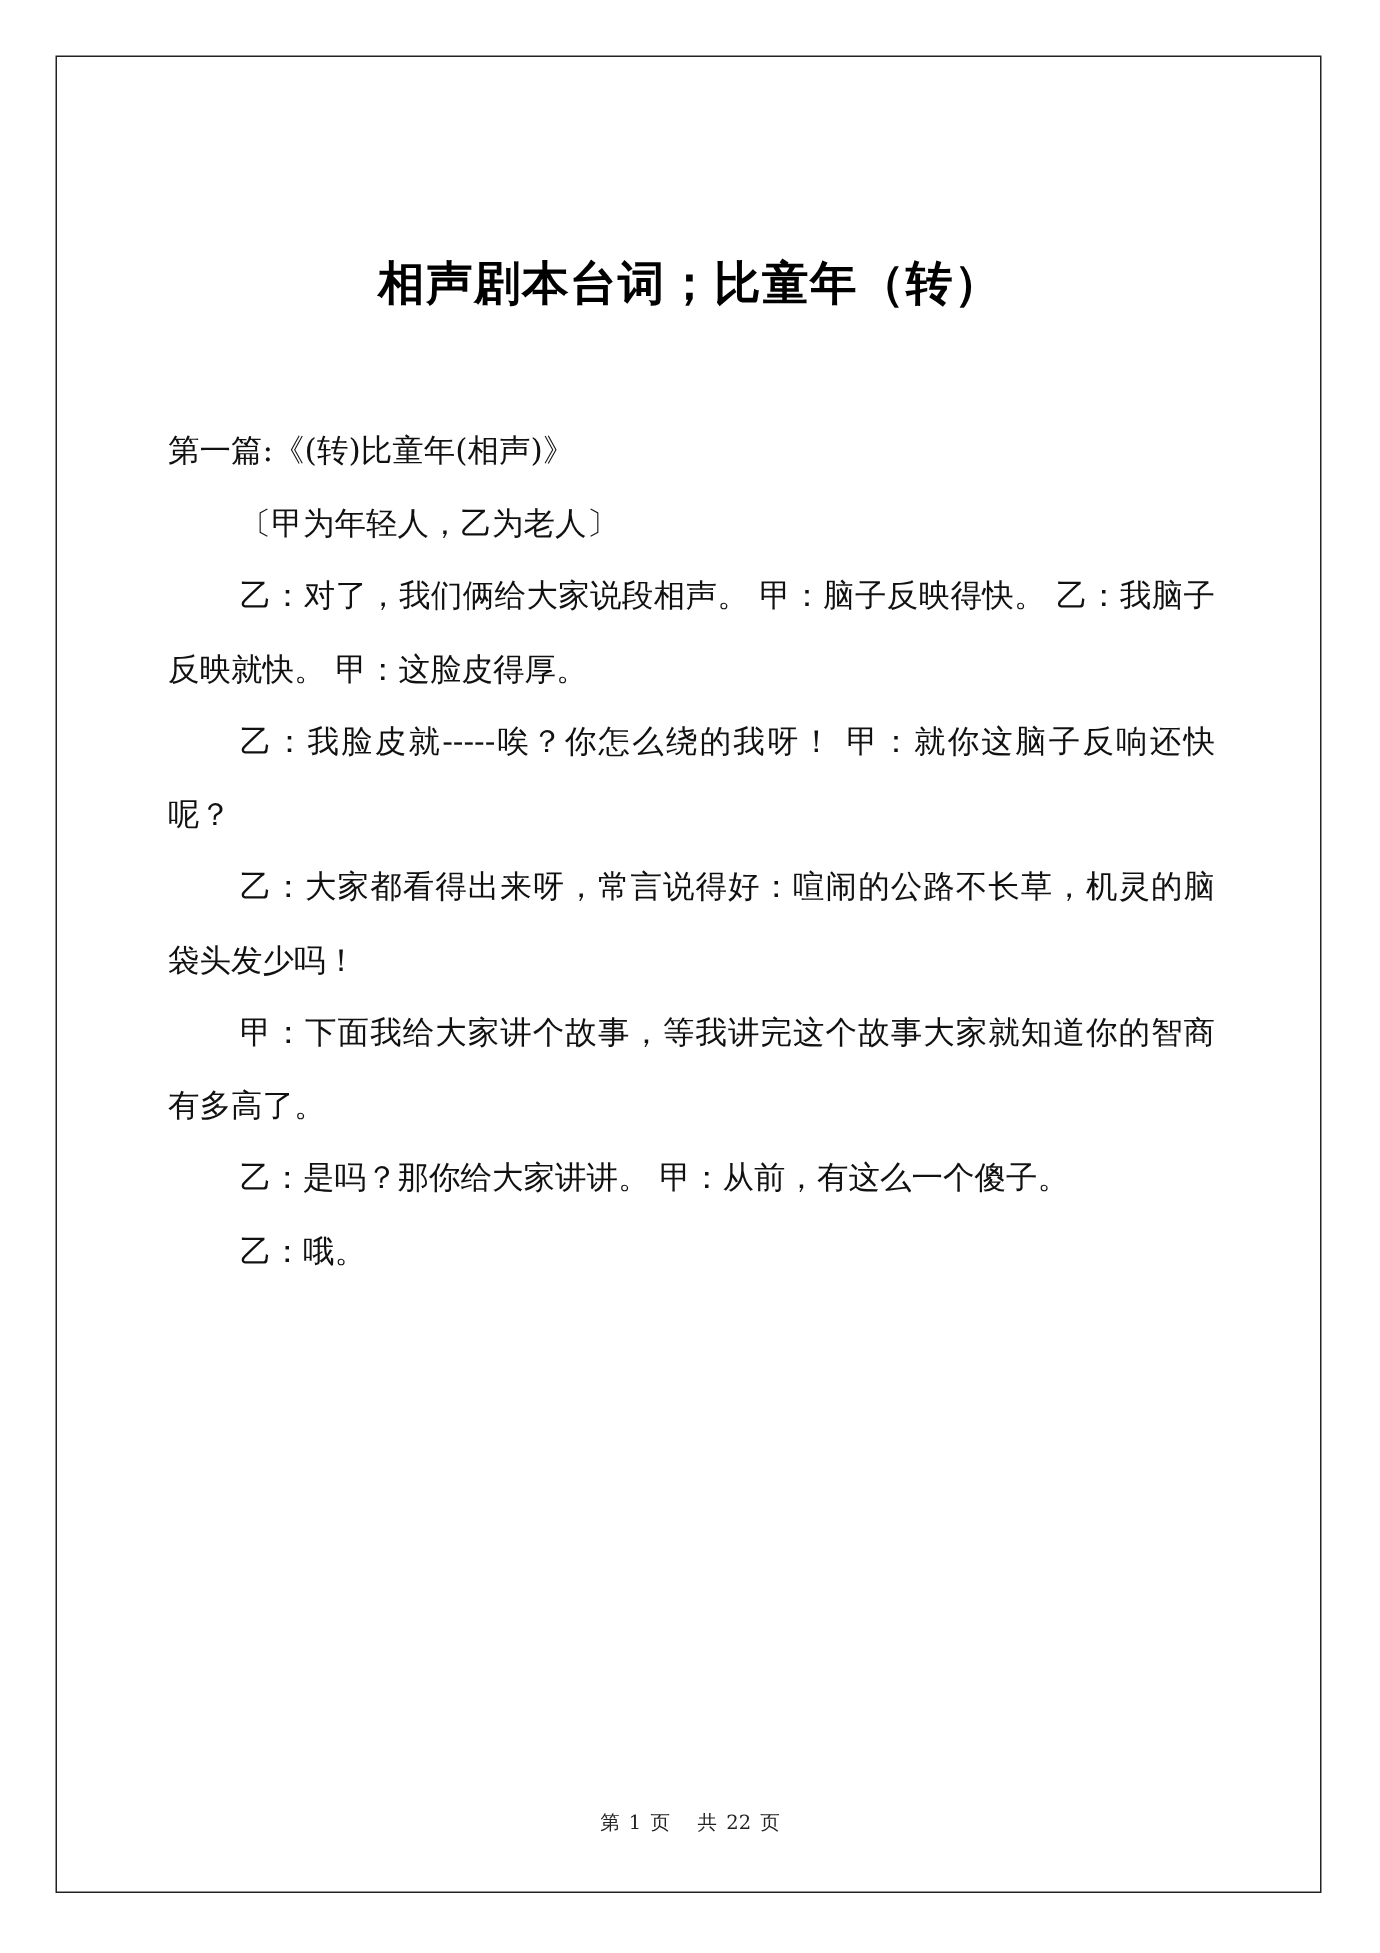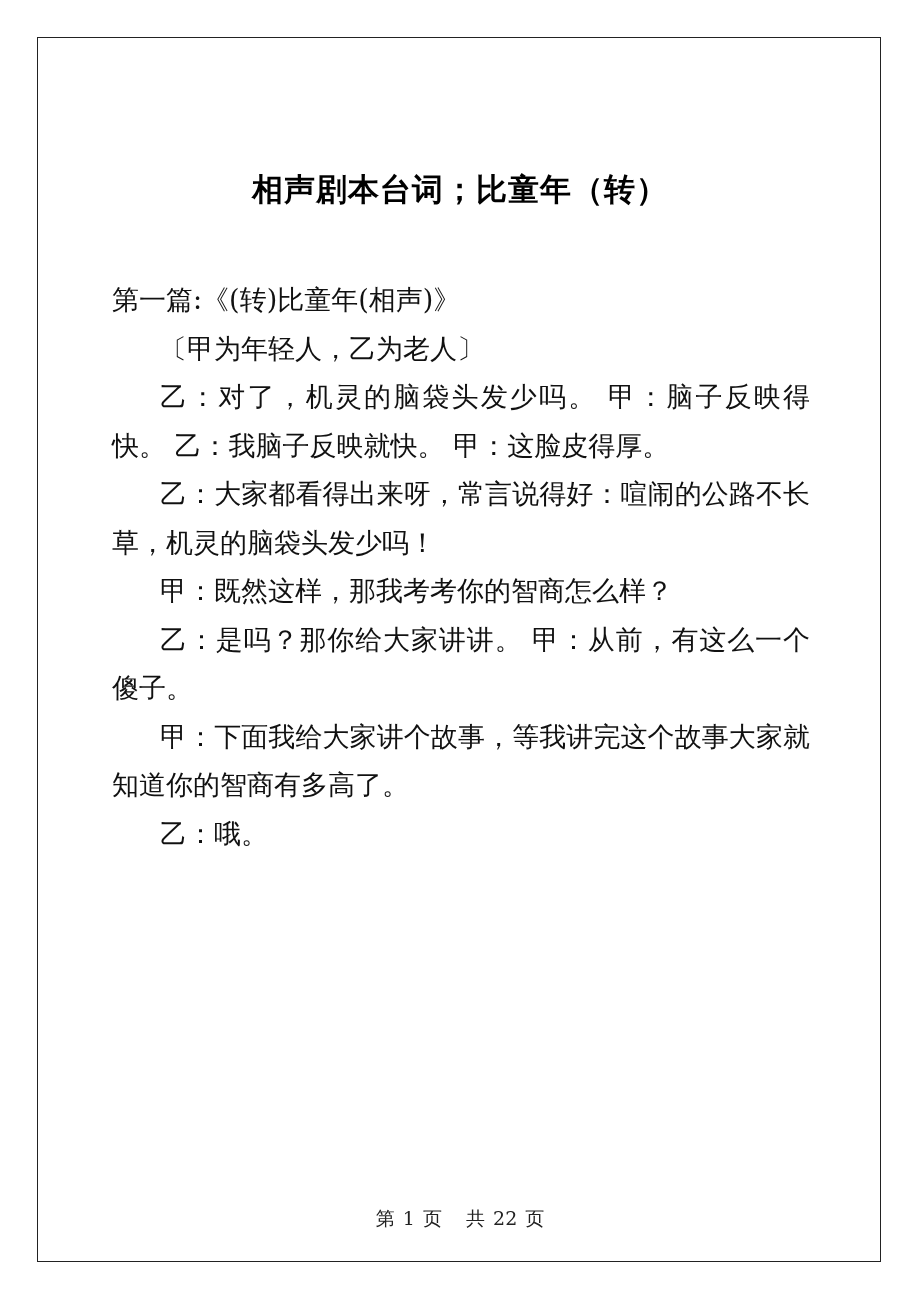--- a/index.html
+++ b/index.html
@@ -35,58 +35,58 @@
       font-size: 31px;
       letter-spacing: 1px;
       line-height: 44px;
       color: #000000;
     }
     .body-text {
       position: absolute;
       left: 112px;
       top: 276px;
       width: 698px;
-      font-size: 27px;
+      font-size: 21px;
       line-height: 48.5px;
       color: #111111;
     }
     .body-text p {
       margin: 0;
       padding: 0;
       text-align: justify;
       text-justify: inter-character;
     }
     .body-text p.indent {
       text-indent: 48px;
     }
     .footer {
       position: absolute;
       left: 0;
       width: 920px;
       top: 1206px;
       text-align: center;
-      font-size: 19px;
+      font-size: 13px;
       color: #222222;
       word-spacing: 2px;
     }
     .footer span { white-space: pre; }
   </style>
 </head>
 <body>
 
 <div class="page-frame"></div>
 
 <h1 class="title">相声剧本台词；比童年（转）</h1>
 
 <div class="body-text">
   <p>第一篇:《(转)比童年(相声)》</p>
   <p class="indent">〔甲为年轻人，乙为老人〕</p>
-  <p class="indent">乙：对了，机灵的脑袋头发少吗。 甲：脑子反映得快。 乙：我脑子反映就快。 甲：这脸皮得厚。</p>
+  <p class="indent">乙：对了，我们俩给大家说段相声。 甲：脑子反映得快。 乙：我脑子反映就快。 甲：这脸皮得厚。</p>
+  <p class="indent">乙：我脸皮就-----唉？你怎么绕的我呀！ 甲：就你这脑子反响还快呢？</p>
   <p class="indent">乙：大家都看得出来呀，常言说得好：喧闹的公路不长草，机灵的脑袋头发少吗！</p>
-  <p class="indent">甲：既然这样，那我考考你的智商怎么样？</p>
+  <p class="indent">甲：下面我给大家讲个故事，等我讲完这个故事大家就知道你的智商有多高了。</p>
   <p class="indent">乙：是吗？那你给大家讲讲。 甲：从前，有这么一个傻子。</p>
-  <p class="indent">甲：下面我给大家讲个故事，等我讲完这个故事大家就知道你的智商有多高了。</p>
   <p class="indent">乙：哦。</p>
 </div>
 
 <div class="footer">
   <span>第 1 页</span><span>   </span><span>共 22 页</span>
 </div>
 
 </body></html>

